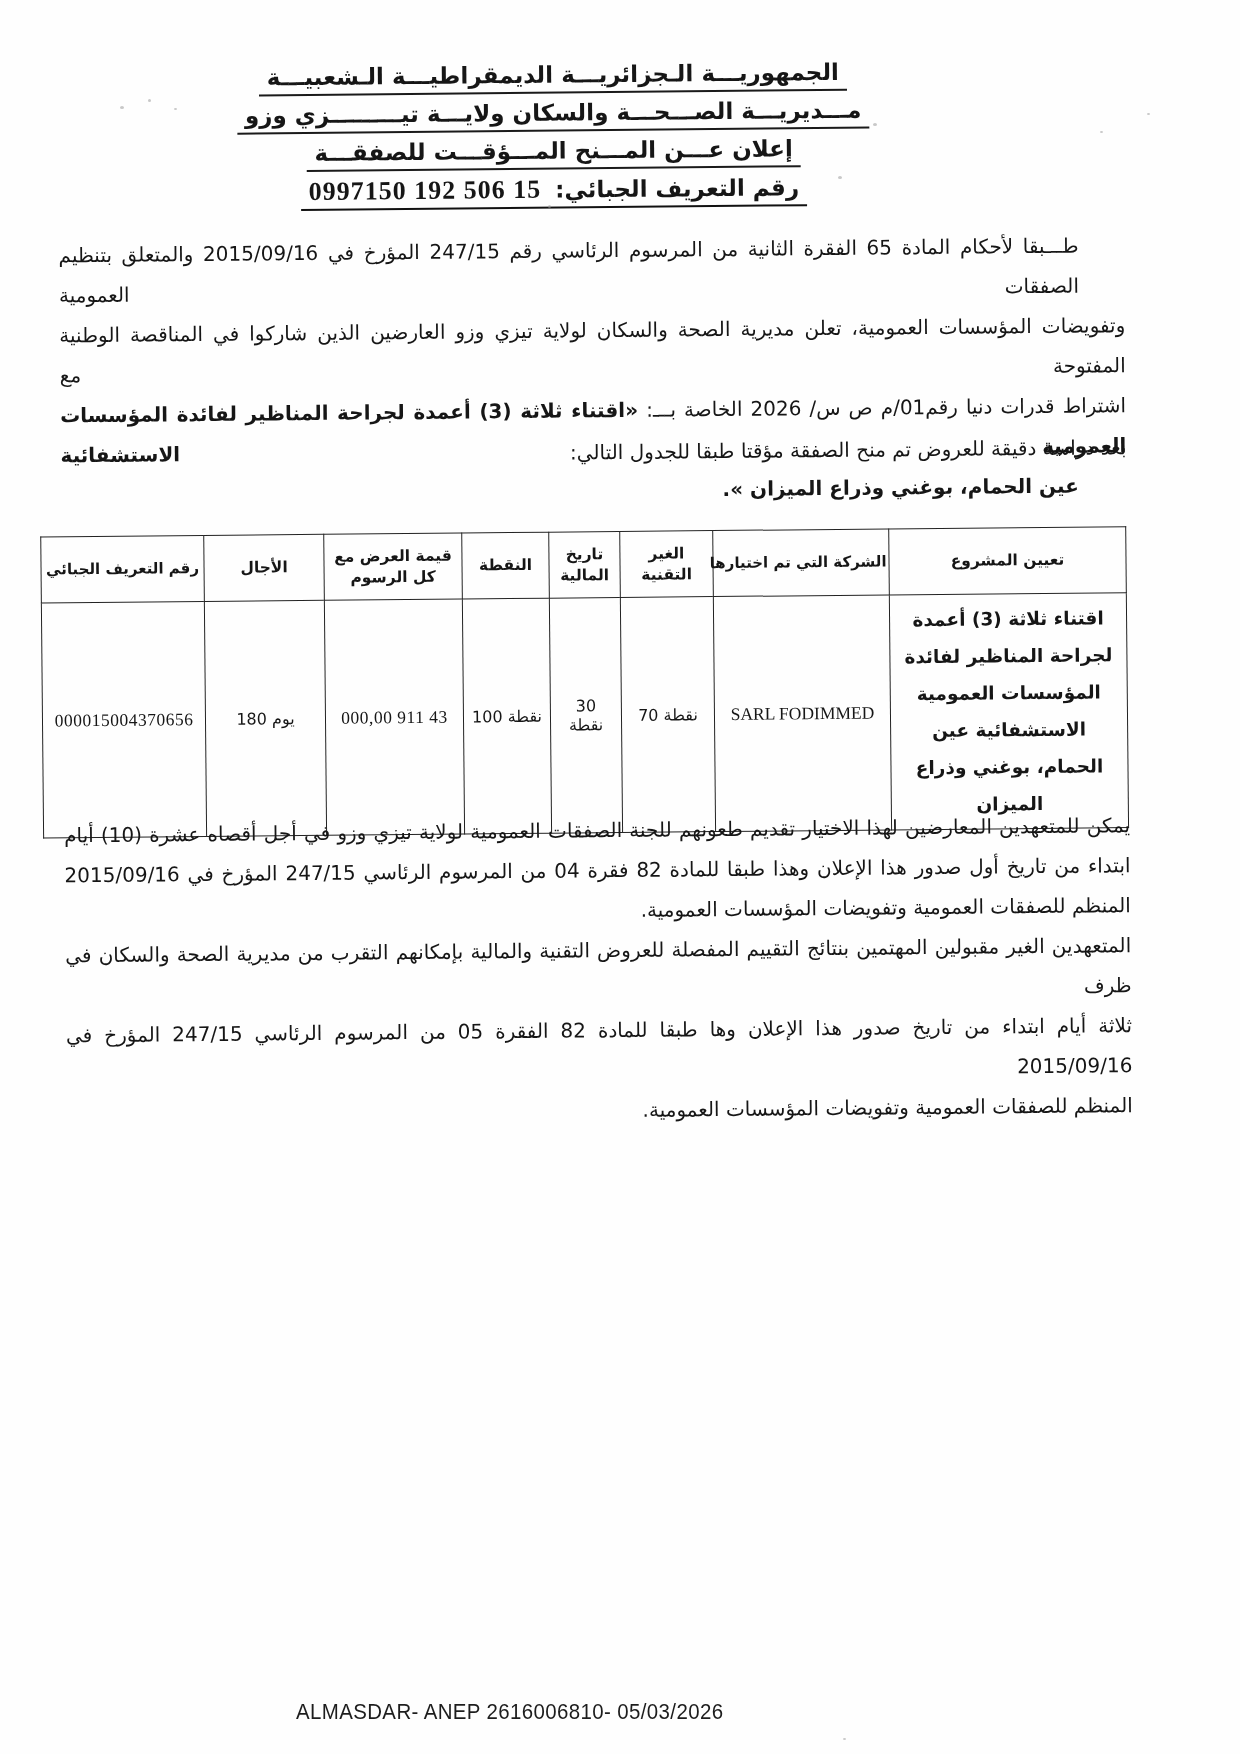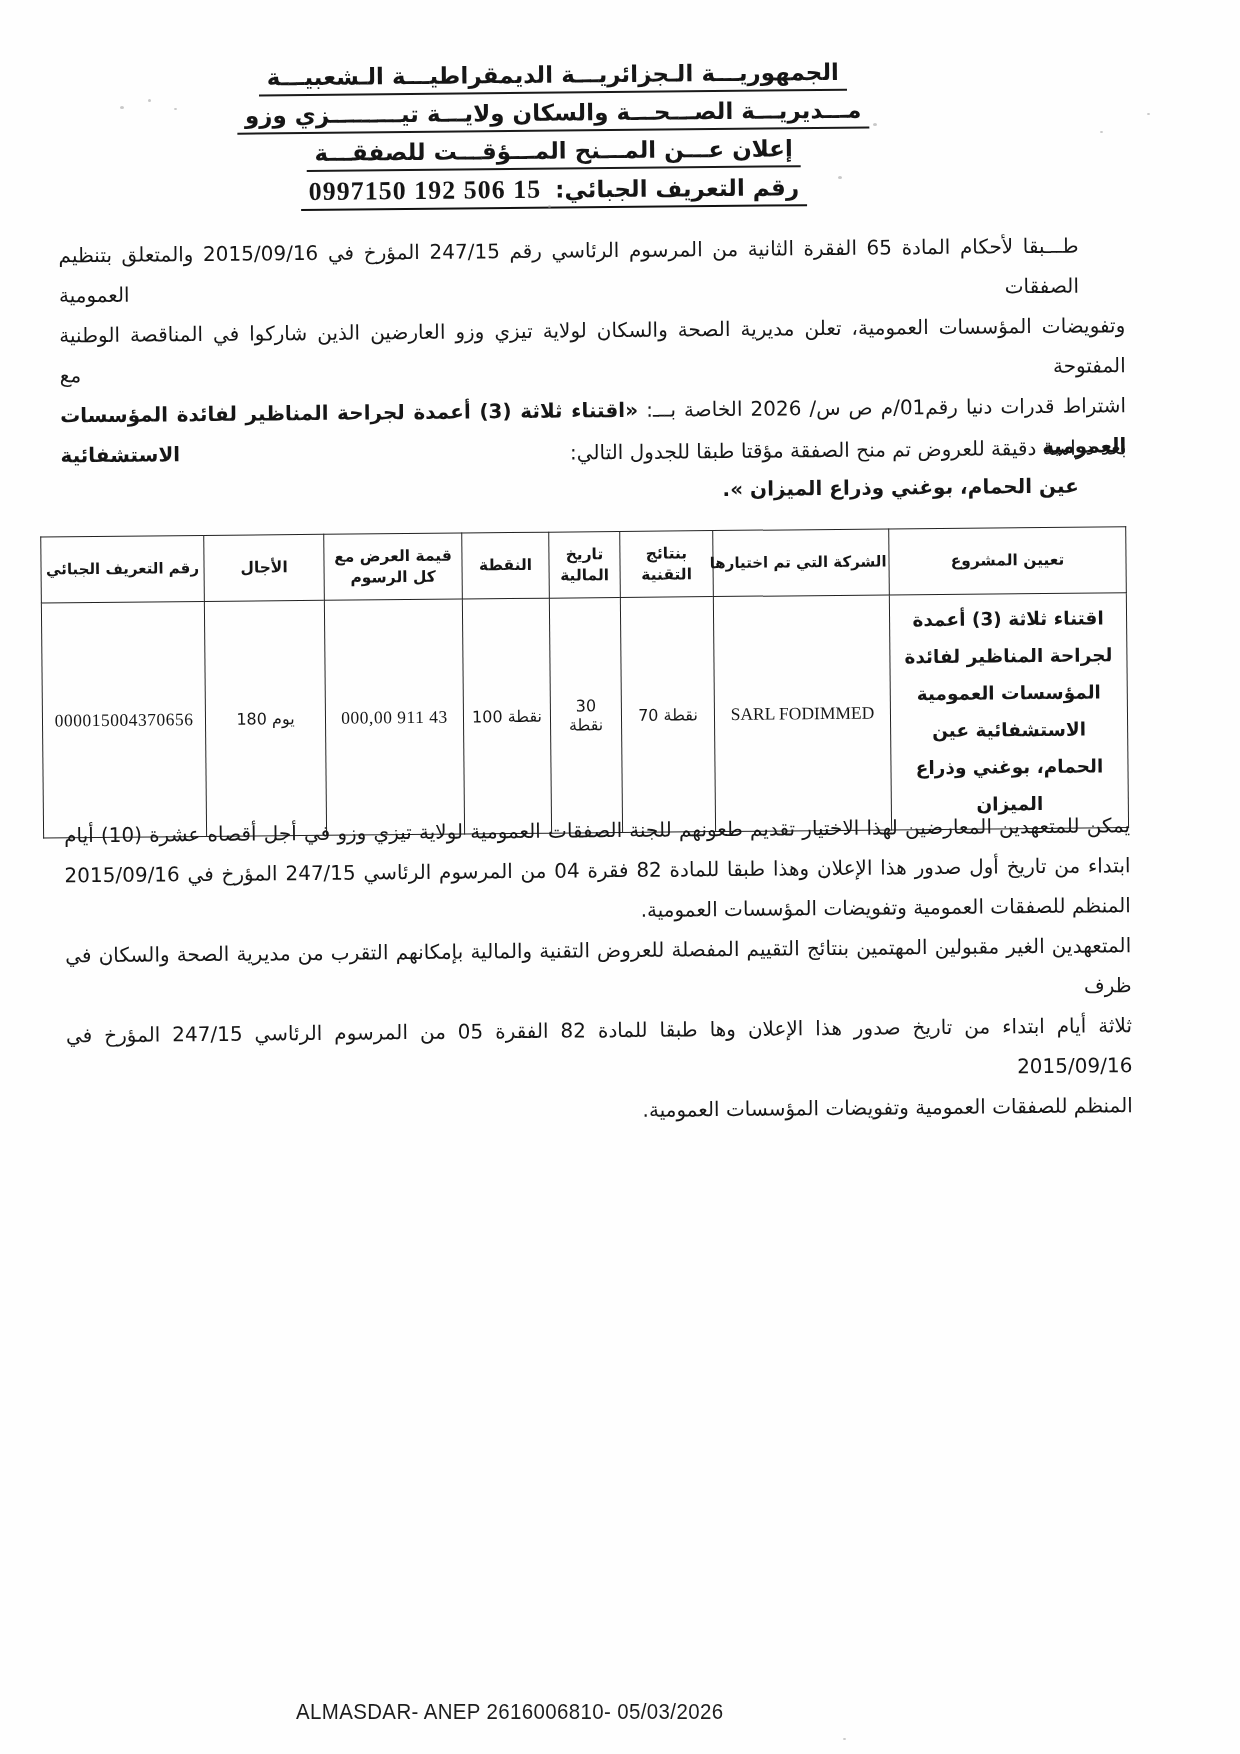--- a/index.html
+++ b/index.html
@@ -88,21 +88,21 @@
           <col style="width:71px">
         <col style="width:87px">
           <col style="width:138px">
           <col style="width:120px">
           <col style="width:163px">
       </colgroup>
       <thead>
         <tr>
           <th>تعيين المشروع</th>
           <th class="nowrap">الشركة التي تم اختيارها</th>
-          <th>بنتائج التقنية</th>
+          <th>الغير التقنية</th>
           <th>تاريخ المالية</th>
           <th>النقطة</th>
           <th>قيمة العرض مع كل الرسوم</th>
           <th>الأجال</th>
           <th class="nowrap">رقم التعريف الجبائي</th>
         </tr>
       </thead>
       <tbody>
         <tr>
           <td class="proj">اقتناء ثلاثة (3) أعمدة لجراحة المناظير لفائدة المؤسسات العمومية الاستشفائية عين الحمام، بوغني وذراع الميزان</td>

